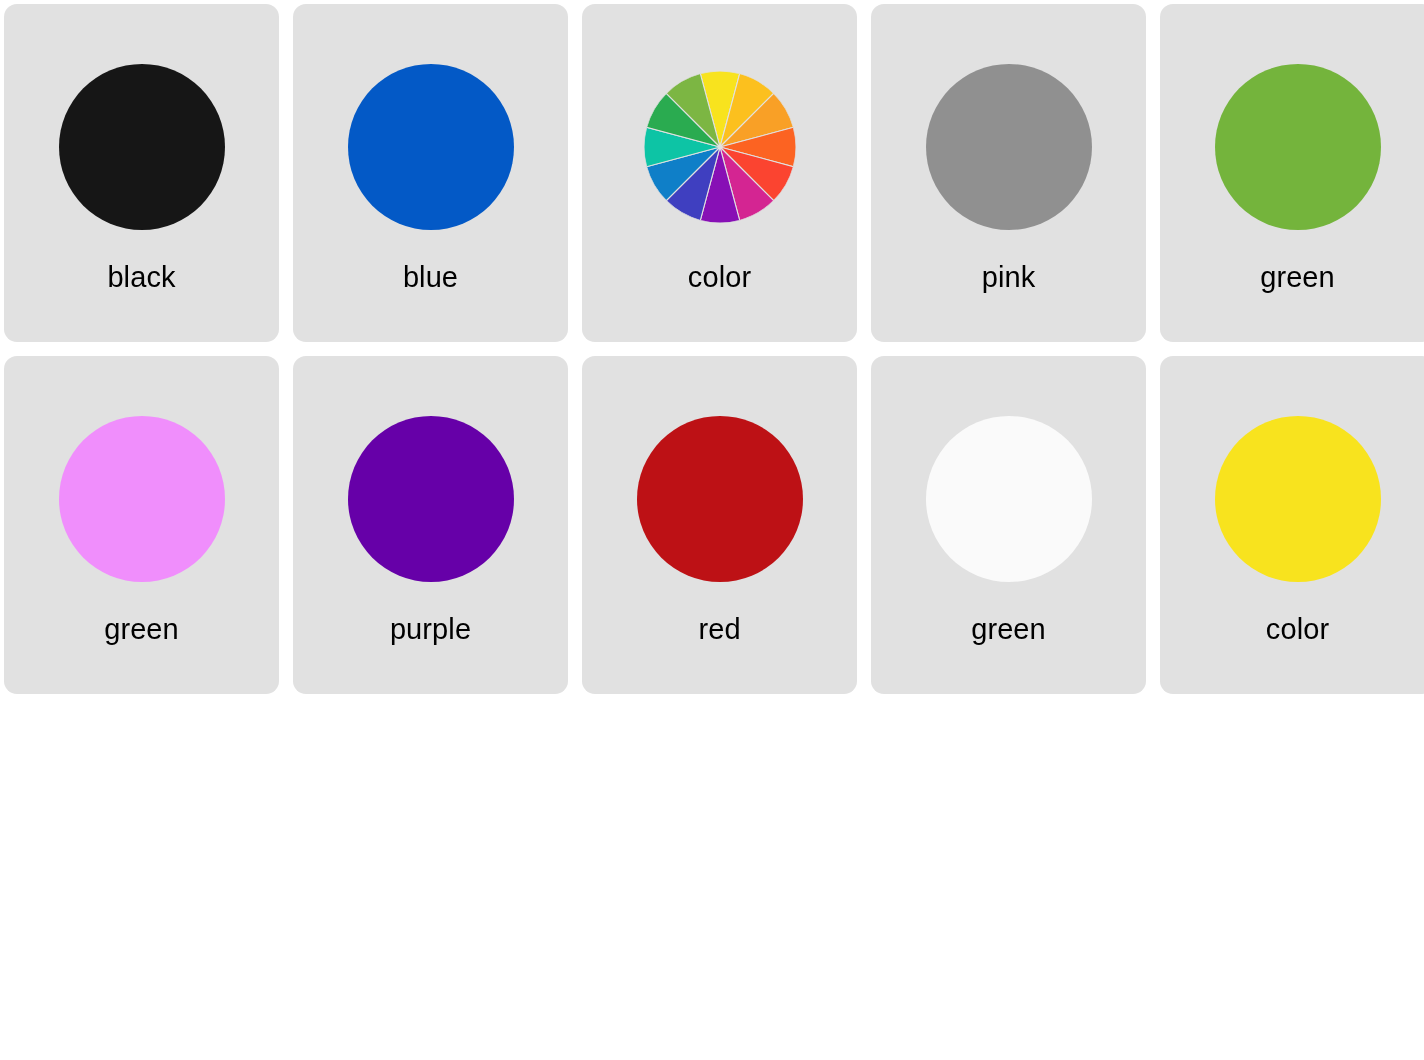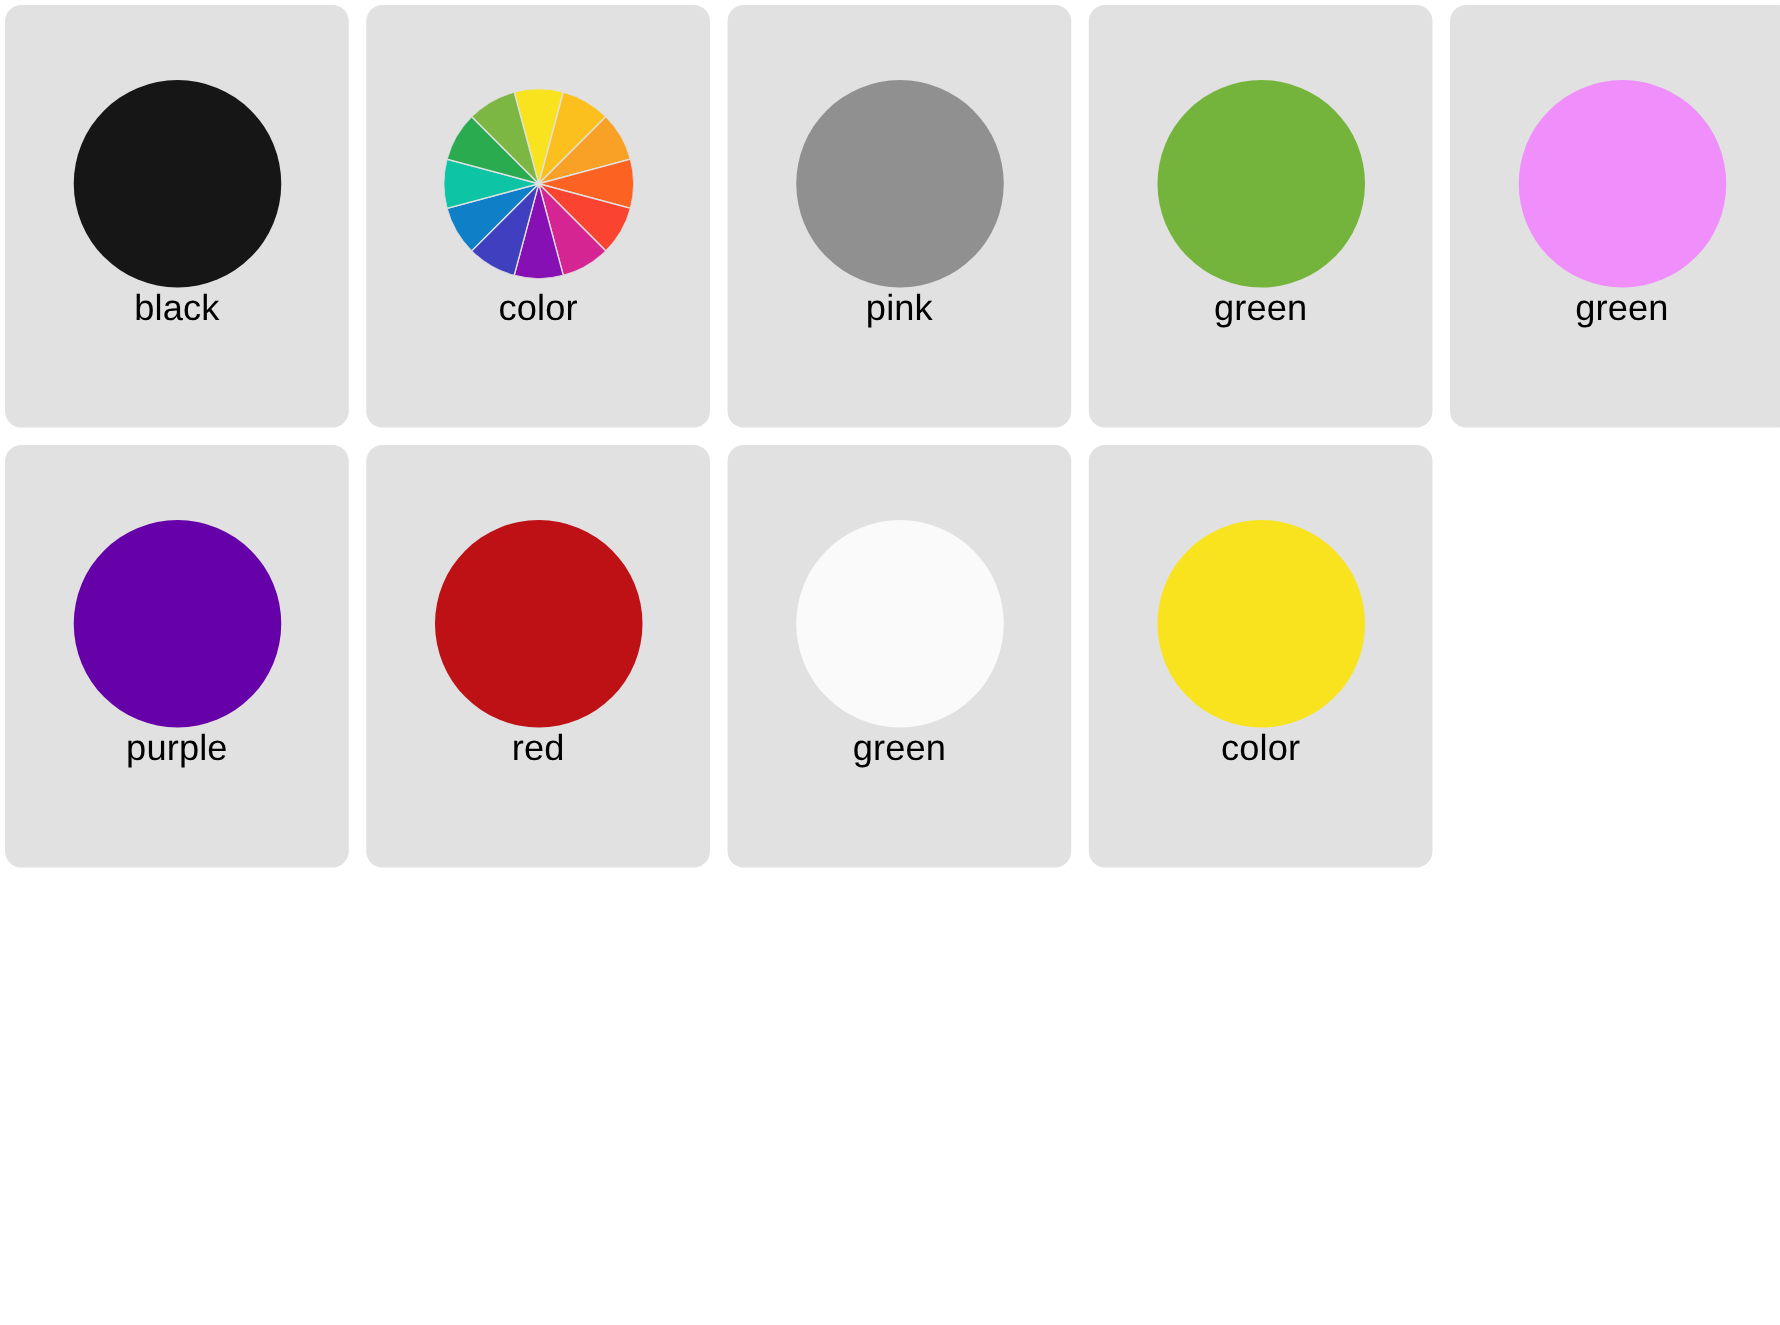--- a/index.html
+++ b/index.html
@@ -47,20 +47,21 @@
   }
 
   .swatch-circle {
     width: 166px;
     height: 166px;
     border-radius: 50%;
     display: block;
   }
 
   .swatch-label {
+    margin-top: 30px;
     font-size: 29px;
     line-height: 1.1;
     color: #000000;
     text-align: center;
     font-weight: 400;
     letter-spacing: 0.1px;
   }
 
   .color-wheel {
     width: 152px;
@@ -71,20 +72,26 @@
 </style>
 </head>
 <body>
 
 <div id="swatch-grid">
     <div class="swatch-card">
       <div class="swatch-circle-wrap">
         <div class="swatch-circle" style="background: rgb(22, 22, 22);"></div>
       </div>
       <div class="swatch-label">black</div>
+    </div>
+    <div class="swatch-card">
+      <div class="swatch-circle-wrap">
+        <div class="swatch-circle" style="background: rgb(3, 89, 198);"></div>
+      </div>
+      <div class="swatch-label">blue</div>
     </div>
     <div class="swatch-card">
       <div class="swatch-circle-wrap">
         <svg class="color-wheel" viewBox="0 0 100 100">
           <path d="M 50 50 L 37.059 1.704 A 50 50 0 0 1 62.941 1.704 Z" fill="#f8e31e" stroke="#e1e1e1" stroke-width="0.7"></path>
           <path d="M 50 50 L 62.941 1.704 A 50 50 0 0 1 85.355 14.645 Z" fill="#fcc01e" stroke="#e1e1e1" stroke-width="0.7"></path>
           <path d="M 50 50 L 85.355 14.645 A 50 50 0 0 1 98.296 37.059 Z" fill="#f9a026" stroke="#e1e1e1" stroke-width="0.7"></path>
           <path d="M 50 50 L 98.296 37.059 A 50 50 0 0 1 98.296 62.941 Z" fill="#fc6322" stroke="#e1e1e1" stroke-width="0.7"></path>
           <path d="M 50 50 L 98.296 62.941 A 50 50 0 0 1 85.355 85.355 Z" fill="#fb4430" stroke="#e1e1e1" stroke-width="0.7"></path>
           <path d="M 50 50 L 85.355 85.355 A 50 50 0 0 1 62.941 98.296 Z" fill="#d42592" stroke="#e1e1e1" stroke-width="0.7"></path>

